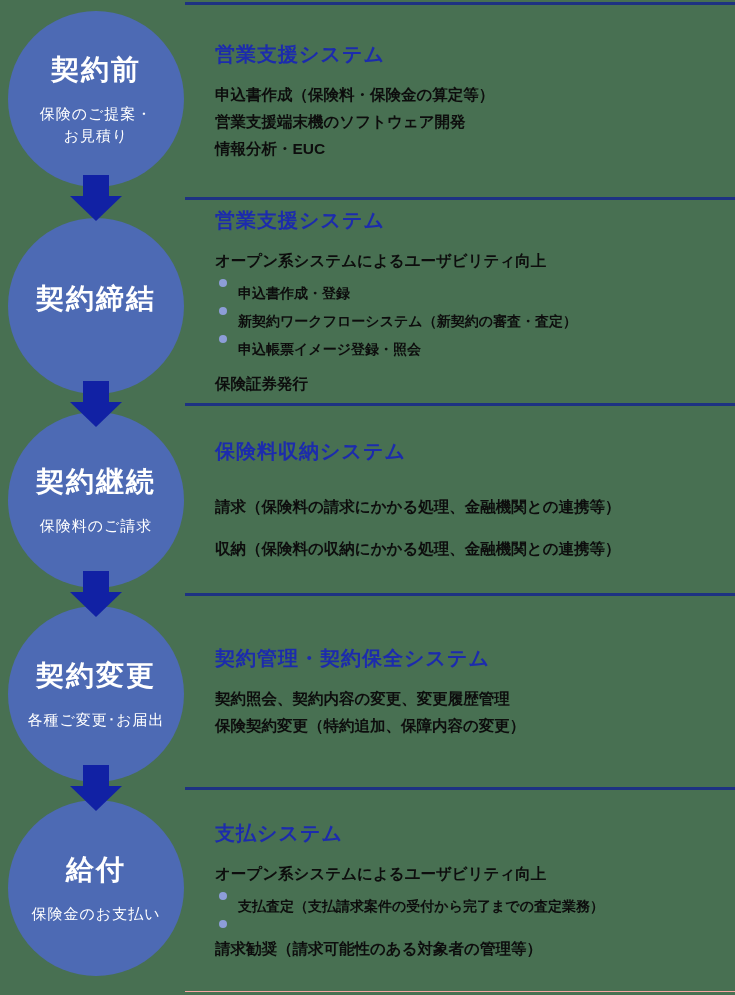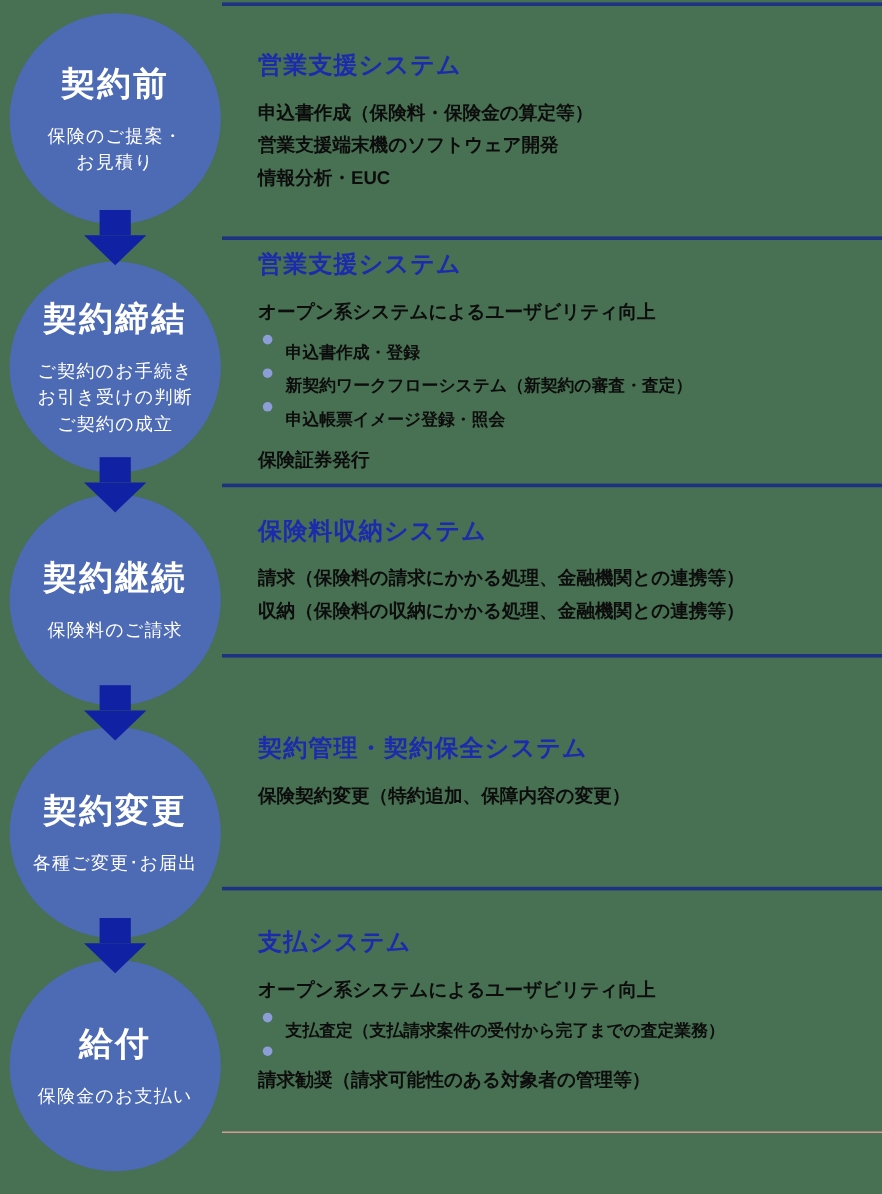--- a/index.html
+++ b/index.html
@@ -53,21 +53,21 @@
   
   .right-col{
     position:absolute;left:185px;top:2px;width:550px;
   }
   .section{
     box-sizing:border-box;
     border-top:3px solid #1e3282;
     padding:10px 6px 10px 30px;
     display:flex;flex-direction:column;justify-content:center;
   }
-  .s1{height:195px;} .s2{height:206px;} .s3{height:142px;} .s4{height:194px;}
+  .s1{height:195px;} .s2{height:206px;} .s3{height:190px;gap:15px;} .s4{height:194px;}
   .s5{height:205px;border-bottom:1px solid #fca5a5;}
   .sec-heading{
     font-size:20px;font-weight:bold;color:#1c2bad;
     letter-spacing:1px;
     margin:0 0 13px 0;
   }
   .sec-line{
     font-size:15.5px;color:#0d0d0d;line-height:27px;
     font-weight:bold;
   }
@@ -100,25 +100,20 @@
     </div>
   </div>
 
   <div class="arrow a1">
     <div class="stem"></div>
     <div class="tri"></div>
   </div>
 
   <div class="circle c2">
     <div class="c-title">契約締結</div>
-    <div class="c-sub">
-      <div>ご契約のお手続き</div>
-      <div>お引き受けの判断</div>
-      <div>ご契約の成立</div>
-    </div>
   </div>
 
   <div class="arrow a2">
     <div class="stem"></div>
     <div class="tri"></div>
   </div>
 
   <div class="circle c3">
     <div class="c-title">契約継続</div>
     <div class="c-sub">
@@ -178,20 +173,21 @@
     </div>
 
     <div class="section s3">
       <div class="sec-heading">保険料収納システム</div>
       <div class="sec-line">請求（保険料の請求にかかる処理、金融機関との連携等）</div>
       <div class="sec-line">収納（保険料の収納にかかる処理、金融機関との連携等）</div>
     </div>
 
     <div class="section s4">
       <div class="sec-heading">契約管理・契約保全システム</div>
+      <div class="sec-line">契約照会、契約内容の変更、変更履歴管理</div>
       <div class="sec-line">保険契約変更（特約追加、保障内容の変更）</div>
     </div>
 
     <div class="section s5">
       <div class="sec-heading">支払システム</div>
       <div class="sec-line sec-intro">オープン系システムによるユーザビリティ向上</div>
       <div class="bullet-row">
         <span class="bullet-dot"></span>
         <span class="bullet-text">支払査定（支払請求案件の受付から完了までの査定業務）</span>
       </div>

